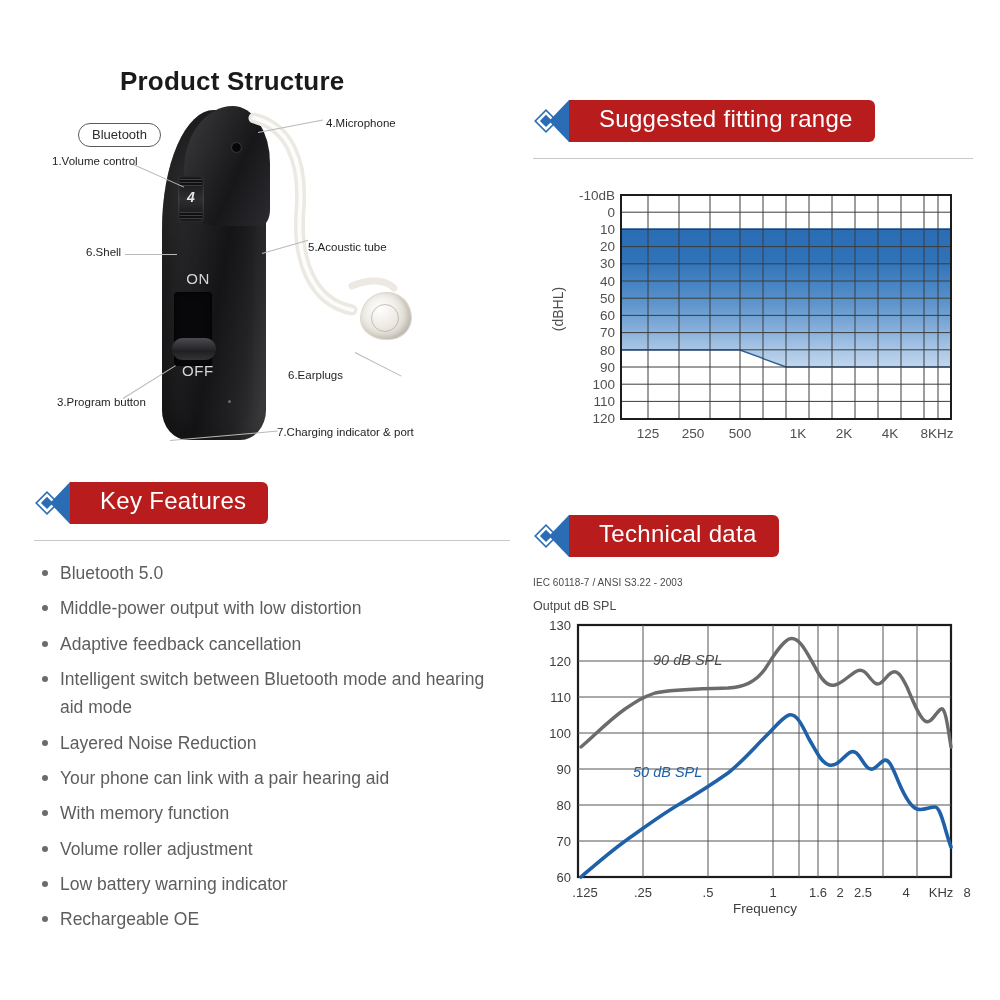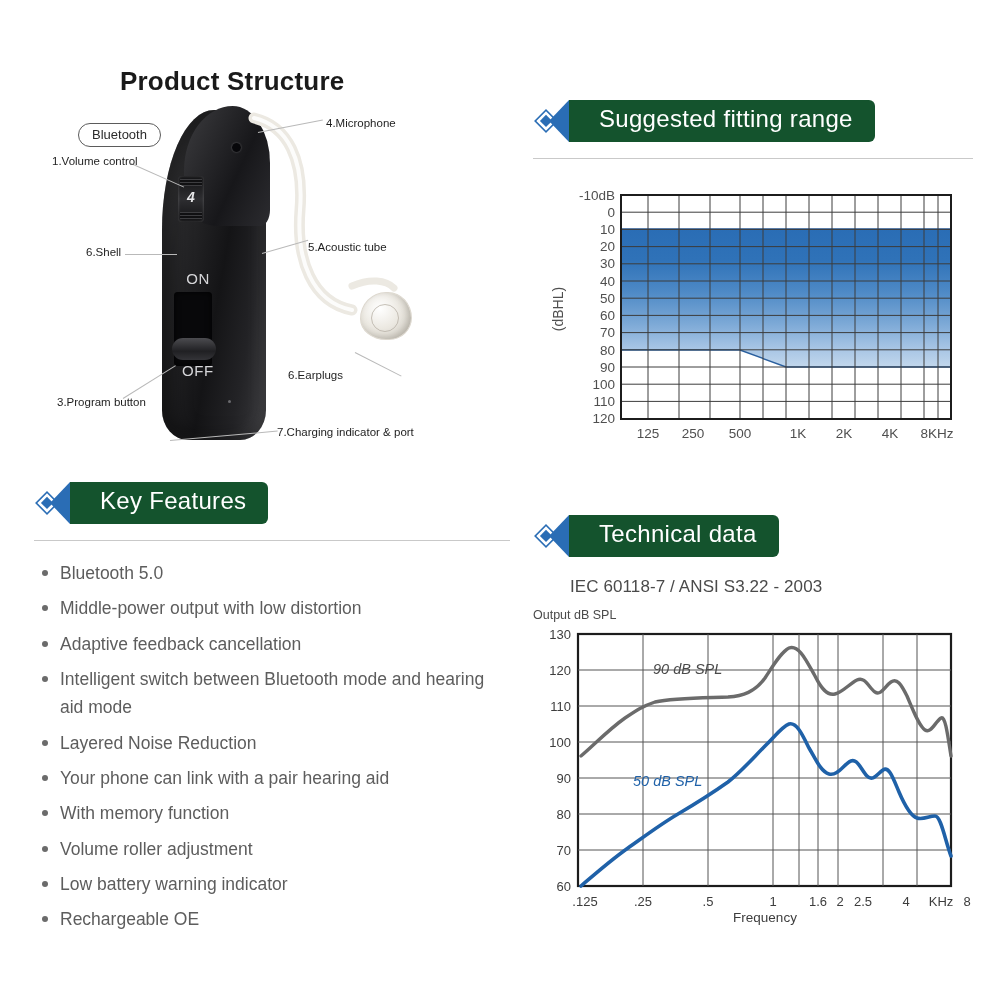--- a/index.html
+++ b/index.html
@@ -98,21 +98,21 @@
     content: ""; position: absolute; left: 10px; top: 11px; width: 26px; height: 26px;
     border-radius: 50%; border: 1.5px solid rgba(180,174,163,.75);
   }
 
   
   .section { position: absolute; }
   .sec-head { display: flex; align-items: center; gap: 10px; }
   .diamond-icon { width: 26px; height: 26px; flex: 0 0 26px; }
   .banner {
     position: relative; height: 42px; display: flex; align-items: center;
-    background: #14532d; color: #fff; padding: 0 22px 4px 30px;
+    background: #b91c1c; color: #fff; padding: 0 22px 4px 30px;
     border-radius: 0 6px 6px 0;
     font-size: 24px; letter-spacing: .3px; white-space: nowrap;
   }
   .banner::before {
     content: ""; position: absolute; left: -20px; top: 0;
     border-style: solid; border-width: 21px 20px 21px 0;
     border-color: transparent #2a6db5 transparent transparent;
   }
   .divider { height: 1px; background: #c9c9c9; margin-top: 16px; }
 
@@ -128,21 +128,21 @@
     width: 6px; height: 6px; border-radius: 50%; background: #6b6b6b;
   }
 
   
   .fitting { position: absolute; left: 533px; top: 100px; width: 440px; }
   .fit-chart { position: relative; margin-top: 22px; height: 262px; }
 
   
   .technical { position: absolute; left: 533px; top: 515px; width: 440px; }
   .tech-sub {
-    margin-top: 20px; font-size: 17px; color: #4a4a4a; letter-spacing: .1px; margin-left: 37px;
+    margin-top: 20px; font-size: 10px; color: #4a4a4a; letter-spacing: .1px;
   }
   .tech-sub2 { margin-top: 11px; font-size: 12.5px; color: #4a4a4a; }
   .tech-chart { position: relative; margin-top: 4px; height: 300px; }
   svg { display: block; }
 </style>
 </head>
 <body>
 
 <div class="page">
 

